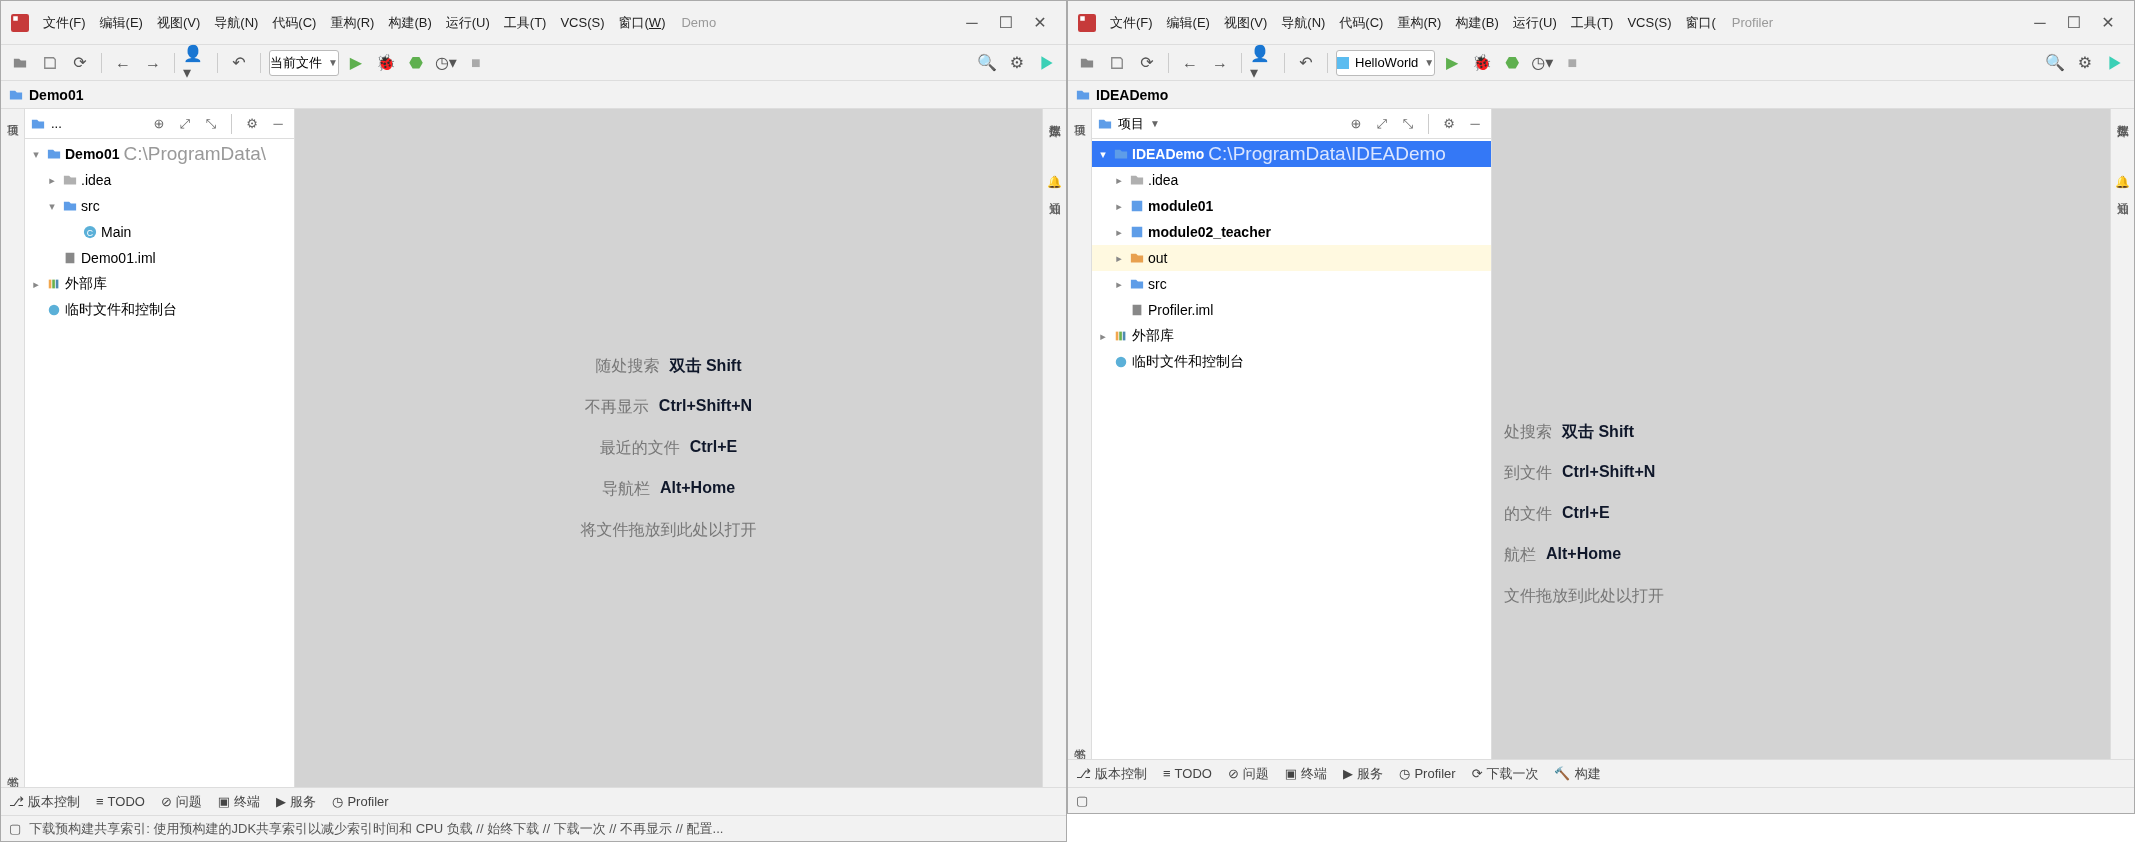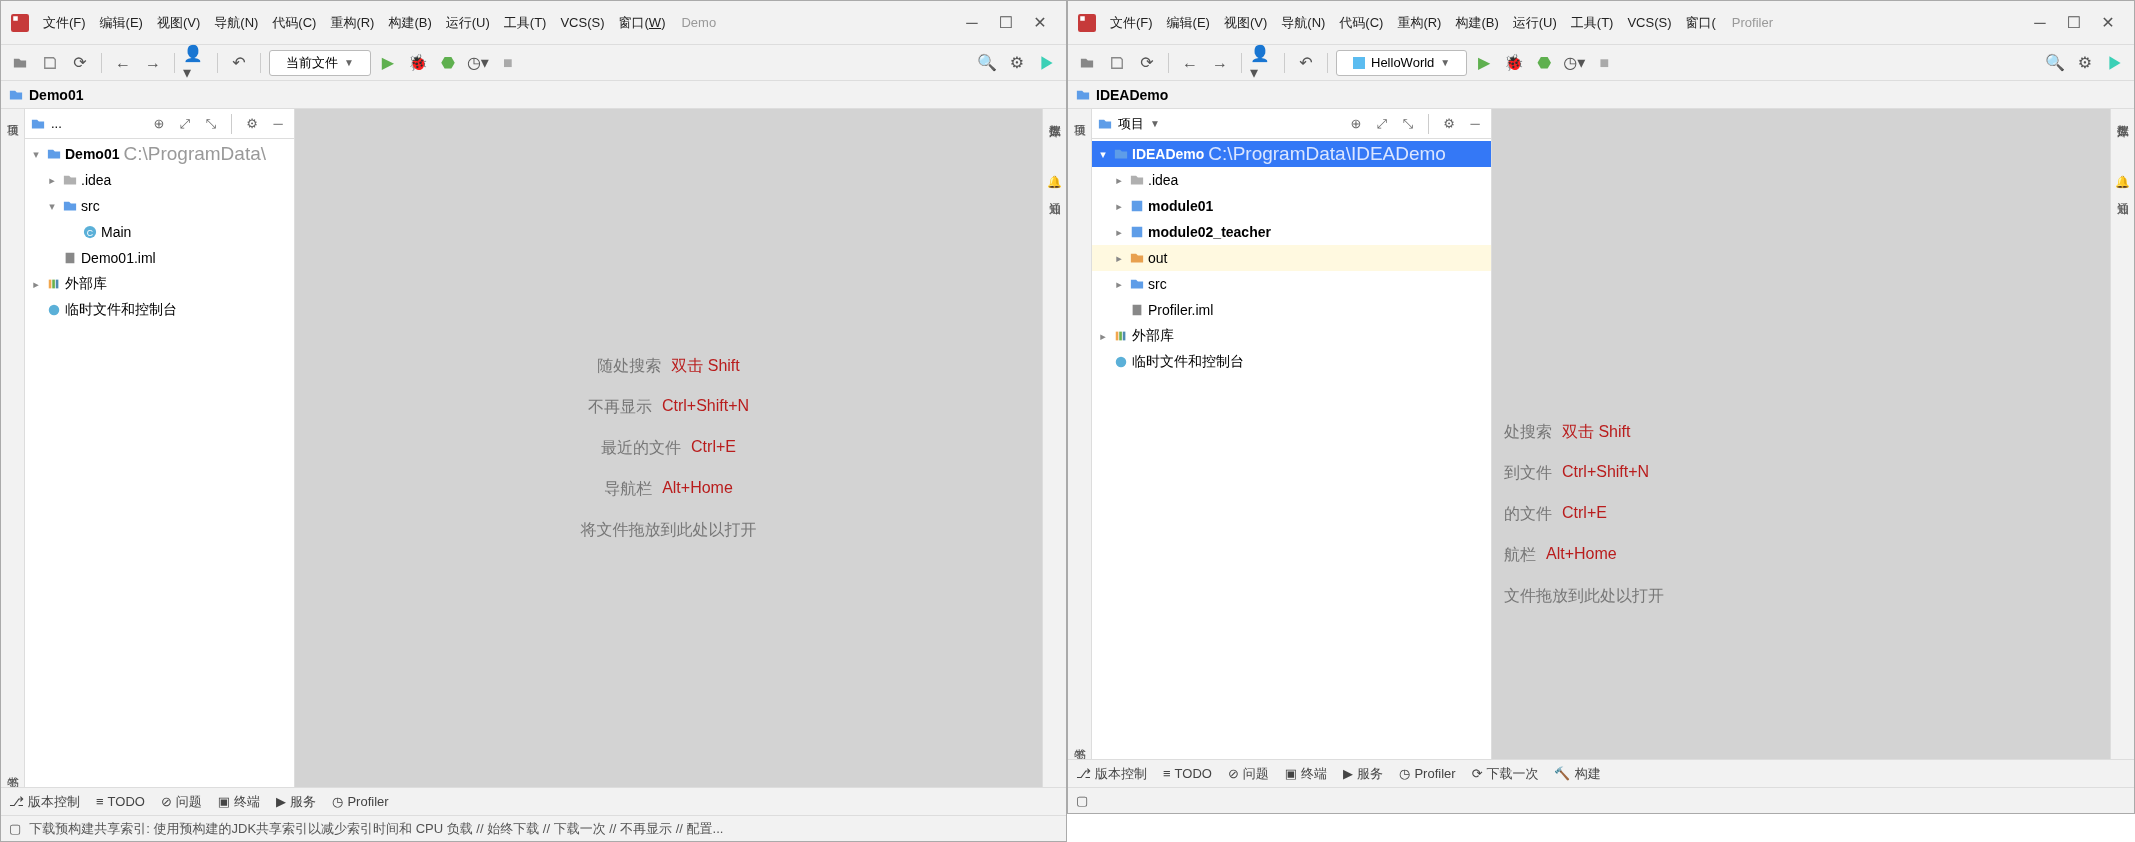--- a/index.html
+++ b/index.html
@@ -11,21 +11,21 @@
 .logo { width: 18px; height: 18px; margin: 0 6px; }
 .logo svg { width: 18px; height: 18px; }
 .menu-item { font-size: 13px; padding: 2px 6px; cursor: pointer; color: #222; }
 .menu-item u { text-decoration: underline; }
 .title-text { color: #999; font-size: 13px; margin-left: 8px; }
 .winbtns { margin-left: auto; display: flex; gap: 18px; padding-right: 14px; }
 .winbtn { width: 16px; height: 16px; display: flex; align-items: center; justify-content: center; color: #555; cursor: pointer; }
 .toolbar { display: flex; align-items: center; height: 36px; background: #f2f2f2; padding: 0 6px; gap: 4px; border-bottom: 1px solid #ddd; }
 .tbtn { width: 26px; height: 26px; display: flex; align-items: center; justify-content: center; color: #555; cursor: pointer; border-radius: 3px; }
 .sep { width: 1px; height: 20px; background: #ccc; margin: 0 4px; }
-.run-config { display: flex; align-items: center; gap: 6px; border: 1px solid #bbb; border-radius: 3px; padding: 2px 16px; height: 26px; background: #fff; font-size: 13px; cursor: pointer; }
+.run-config { display: flex; align-items: center; gap: 6px; border: 1px solid #bbb; border-radius: 3px; padding: 2px 0; height: 26px; background: #fff; font-size: 13px; cursor: pointer; }
 .run-config .sq { width: 12px; height: 12px; background: #5bbcf0; }
 .chev-down { font-size: 10px; color: #666; }
 .play { color: #5fb04f; }
 .bug { color: #5fb04f; }
 .stop { color: #aaa; }
 .toolbar-right { margin-left: auto; display: flex; gap: 4px; }
 .search-ic { font-size: 16px; }
 .gear-ic { font-size: 16px; }
 .colorplay svg { width: 18px; height: 18px; }
 .breadcrumb { height: 28px; display: flex; align-items: center; padding: 0 8px; font-size: 14px; font-weight: bold; background: #f2f2f2; border-bottom: 1px solid #ddd; gap: 6px; }
@@ -44,21 +44,21 @@
 .tree-row.highlight { background: #fff9e0; }
 .arrow { width: 14px; text-align: center; color: #888; font-size: 11px; }
 .tree-row.selected .arrow { color: #fff; }
 .indent1 { padding-left: 20px; }
 .indent2 { padding-left: 40px; }
 .path { color: #999; font-size: 19px; }
 .bold { font-weight: bold; }
 .editor-area { flex: 1; background: #d3d3d3; display: flex; flex-direction: column; align-items: center; justify-content: center; gap: 20px; color: #777; font-size: 16px; }
 .editor-area.partial { align-items: flex-start; padding-left: 12px; }
 .hint-row { display: flex; gap: 10px; }
-.shortcut { color: #b91c1c; }
+.shortcut { color: #0f172a; font-weight: bold; }
 .bottom-tabs { height: 28px; display: flex; align-items: center; padding: 0 8px; gap: 16px; border-top: 1px solid #ddd; background: #f2f2f2; font-size: 13px; }
 .btab { display: flex; align-items: center; gap: 4px; color: #444; cursor: pointer; }
 .statusbar { height: 26px; display: flex; align-items: center; padding: 0 8px; font-size: 13px; background: #f2f2f2; border-top: 1px solid #ddd; color: #555; gap: 8px; }
 .ic-sm { width: 14px; height: 14px; }
 .folder-blue { fill: #5e9de8; }
 .folder-gray { fill: #b0b0b0; }
 .folder-orange { fill: #e8a04e; }
 .module-ic { fill: #5e9de8; }
 .lib-ic { fill: #f2a74e; }
 .java-ic { fill: #5bb0d8; }

